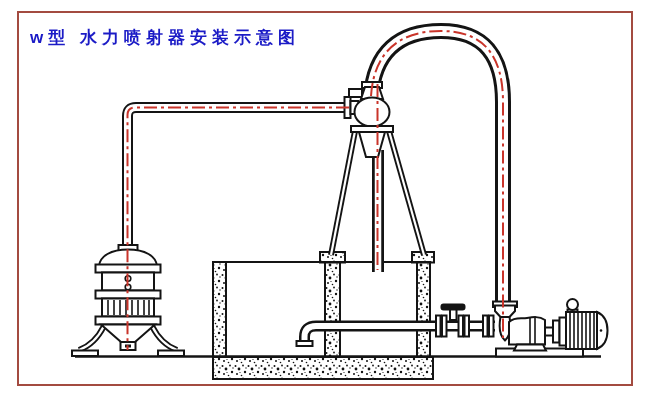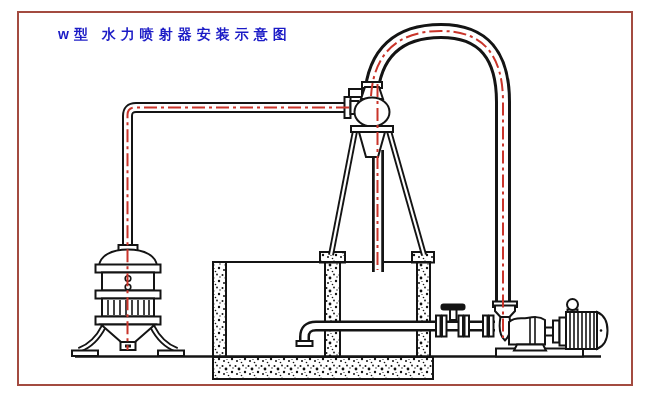--- a/index.html
+++ b/index.html
@@ -11,22 +11,22 @@
   }
   html,body{margin:0;padding:0;background:#fff;}
   .stage{
     position:relative;width:658px;height:400px;background:var(--background);
     font-family:"Liberation Sans", sans-serif;overflow:hidden;
   }
   .frame{position:absolute;left:17px;top:11px;width:616px;height:375px;
     border:2px solid var(--border);box-sizing:border-box;}
   .title{
     position:absolute;left:30px;top:26px;
-    font-weight:bold;font-size:14px;letter-spacing:5px;
-    color:var(--title-blue);white-space:nowrap;margin-left:28px;
+    font-weight:bold;font-size:17px;letter-spacing:5px;
+    color:var(--title-blue);white-space:nowrap;
   }
   svg{position:absolute;left:0;top:0;}
   .fill-w{fill:#ffffff;stroke:var(--line-black);stroke-width:2;}
   .ln{stroke:var(--line-black);fill:none;stroke-width:2;}
   .ln25{stroke:var(--line-black);fill:none;stroke-width:2.5;}
   .thin{stroke:var(--line-black);fill:none;stroke-width:1.6;}
   .pipe-o{fill:none;stroke:var(--line-black);}
   .pipe-i{fill:none;stroke:#ffffff;}
   .conc{fill:url(#concrete);stroke:var(--line-black);stroke-width:2;}
   .cl{fill:none;stroke:var(--centerline-red);stroke-width:2;stroke-dasharray:13 4 3 4;}

